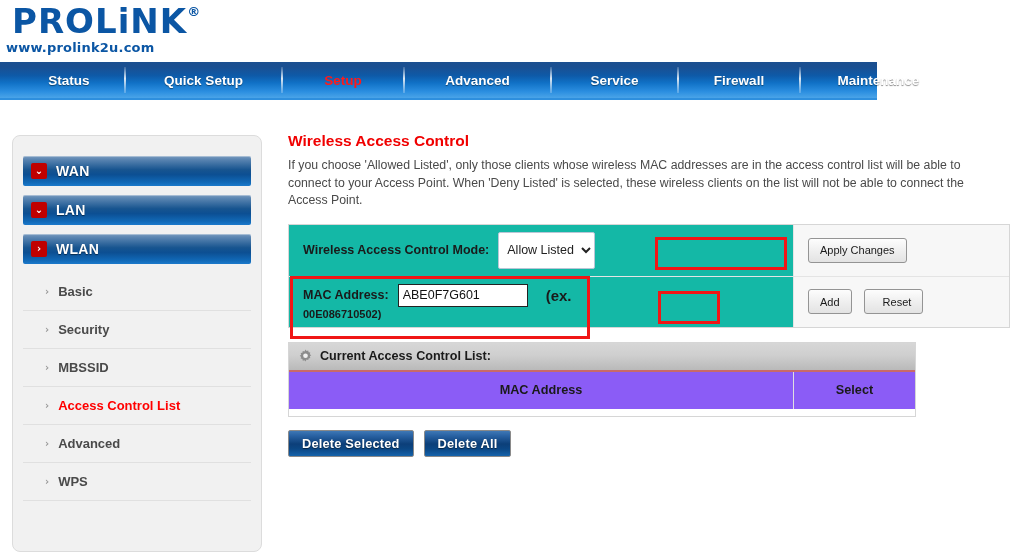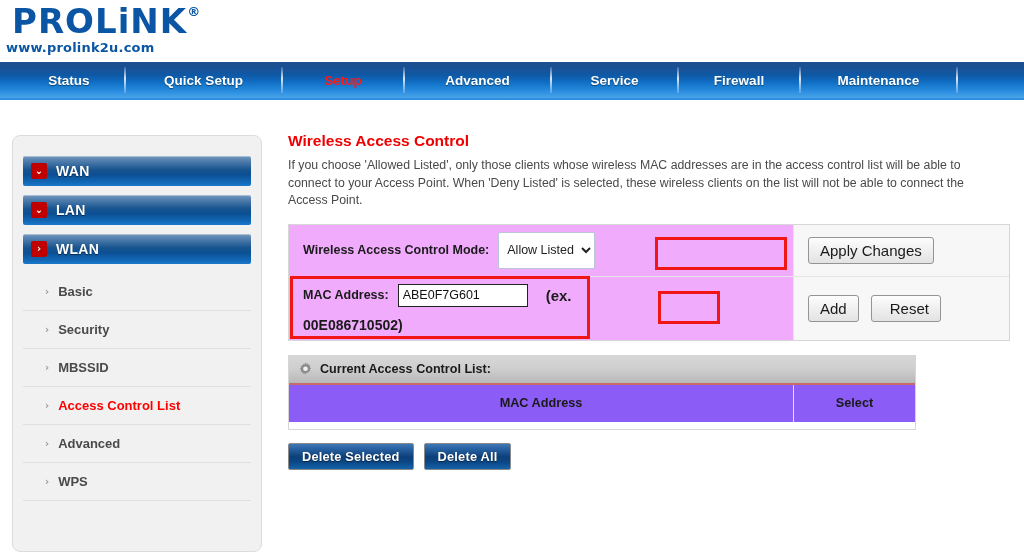--- a/index.html
+++ b/index.html
@@ -51,21 +51,21 @@
     font-size: 13px;
     font-weight: bold;
     color: #0b56a4;
     letter-spacing: 0.2px;
   }
 
   
   .navbar {
     position: absolute;
     left: 0; top: 62px;
-    width: 1024px;
+    width: 877px;
     height: 38px;
     background: linear-gradient(to bottom,
         #1b4f90 0%, #1a4f91 14%, #0e5aa8 38%,
         #1071c6 58%, #2b8ee0 82%, #4aa4e8 100%);
     display: flex;
     align-items: stretch;
     border-bottom: 2px solid #2e8fde;
   }
   .nav-pad { width: 14px; flex: 0 0 14px; }
   .nav-item {
@@ -197,21 +197,21 @@
     min-height: 43px;
     border-bottom: 1px solid #e4e4e4;
   }
   .form-row:last-child { border-bottom: none; }
   .cell-left {
     flex: 0 0 505px;
     display: flex;
     align-items: center;
     flex-wrap: wrap;
     padding: 7px 0 7px 14px;
-    background: #f0abfc;
+    background: #14b8a6;
     border-right: 1px solid #e4e4e4;
   }
   .cell-right {
     flex: 1 1 auto;
     display: flex;
     align-items: center;
     padding: 7px 0 7px 14px;
     background: #f7f7f7;
   }
   .field-label {
@@ -245,30 +245,30 @@
   }
   .hint-text {
     font-size: 15px;
     font-weight: bold;
     color: #1a1a1a;
     font-family: "Liberation Sans", sans-serif;
     margin-left: 18px;
     white-space: nowrap;
   }
   .hint-line2 {
-    font-size: 14px;
+    font-size: 11px;
     font-weight: bold;
     color: #1a1a1a;
     font-family: "Liberation Sans", sans-serif;
     width: 100%;
-    margin-top: 10px;
+    margin-top: 1px;
   }
   .gray-btn {
     font-family: "Liberation Sans", sans-serif;
-    font-size: 15px;
+    font-size: 11px;
     color: #1a1a1a;
     background: linear-gradient(to bottom, #fdfdfd, #eeeeee 55%, #e3e3e3);
     border: 1px solid #949494;
     border-radius: 3px;
     padding: 4px 11px;
     cursor: pointer;
     min-height: 25px;
   }
   .gray-btn + .gray-btn { margin-left: 12px; padding-left: 18px; }
 

